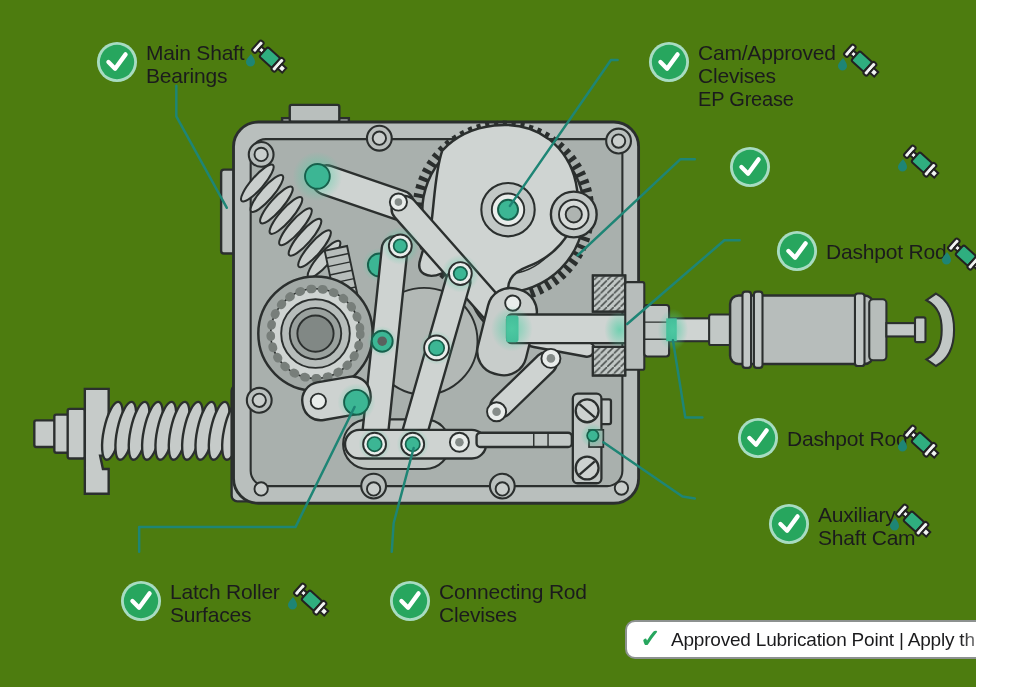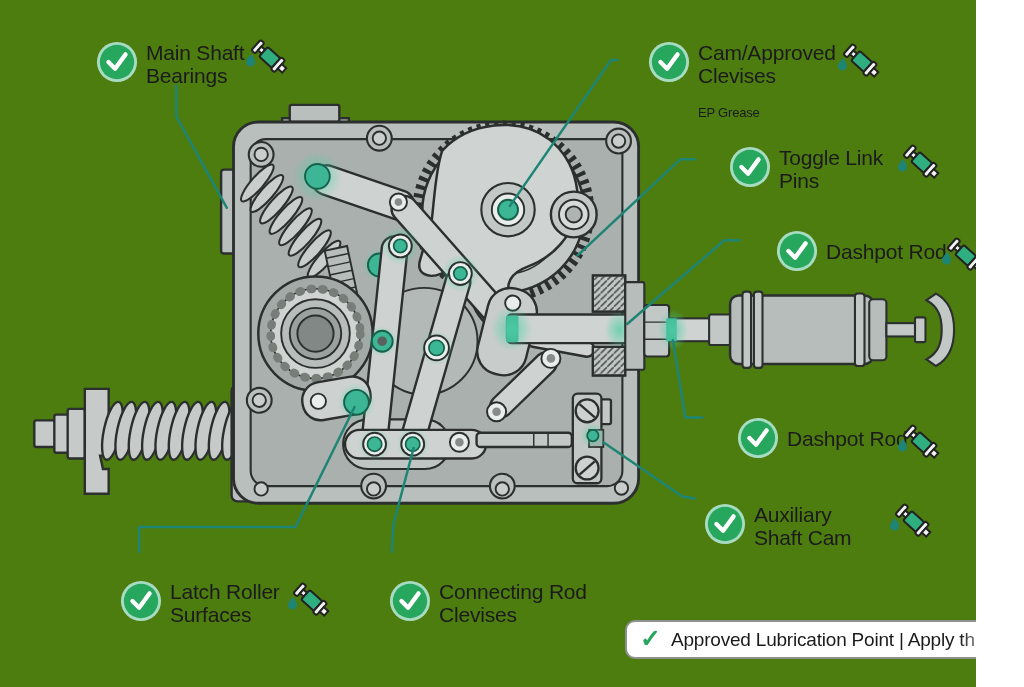--- a/index.html
+++ b/index.html
@@ -3,21 +3,21 @@
 <meta charset="utf-8">
 <style>
   html,body{margin:0;padding:0;background:#ffffff;font-family:"Liberation Sans",sans-serif;}
   .stage{position:relative;width:976px;height:687px;background:#4d7c0f;overflow:hidden;}
   .mech{position:absolute;inset:0;z-index:1;}
   .label{position:absolute;display:flex;gap:8px;align-items:flex-start;z-index:3;}
   .badge{width:42px;height:42px;flex:0 0 auto;}
   .ltext{min-height:42px;display:flex;flex-direction:column;justify-content:center;
          font-size:21px;line-height:23px;color:#1b1b1d;letter-spacing:-0.2px;white-space:nowrap;}
   .ltext span{display:block;}
-  .ltext .sub{font-size:13px;line-height:20px;margin-top:16px;}
+  .ltext .sub{font-size:20px;line-height:20px;margin-top:2px;}
   .gicon{position:absolute;width:46px;height:46px;z-index:3;}
   .legend{position:absolute;left:625px;top:620px;width:375px;height:39px;border:2px solid #8d9290;
           border-radius:10px;background:#fff;display:flex;align-items:center;gap:10px;
           padding:0 13px;box-sizing:border-box;z-index:3;}
   .legend .chk{color:#27a65e;font-size:25px;font-weight:bold;line-height:1;margin-top:-3px;}
   .legend .ltxt{font-size:19px;color:#1b1b1d;letter-spacing:-0.2px;white-space:nowrap;}
   .legend .fade{position:absolute;right:2px;top:2px;bottom:2px;width:36px;border-radius:0 8px 8px 0;
           background:linear-gradient(to right,rgba(255,255,255,0),rgba(255,255,255,0.9));}
 </style>
 </head>
@@ -288,24 +288,20 @@
         <span class="sub">EP Grease</span>
       </div>
   </div>
 
   <div class="label" style="left:729px;top:146px">
     <svg class="badge" viewBox="0 0 44 44">
       <circle cx="22" cy="22" r="21" fill="#a8dcc2"></circle>
         <circle cx="22" cy="22" r="18" fill="#27a65e"></circle>
       <path d="M13,22 L20,29 L31,14" fill="none" stroke="#fff" stroke-width="4.5" stroke-linecap="round" stroke-linejoin="round"></path>
     </svg>
-    <div class="ltext">
-        <span>Toggle Link</span>
-        <span>Pins</span>
-      </div>
   </div>
 
   <div class="label" style="left:776px;top:230px">
     <svg class="badge" viewBox="0 0 44 44">
       <circle cx="22" cy="22" r="21" fill="#a8dcc2"></circle>
         <circle cx="22" cy="22" r="18" fill="#27a65e"></circle>
       <path d="M13,22 L20,29 L31,14" fill="none" stroke="#fff" stroke-width="4.5" stroke-linecap="round" stroke-linejoin="round"></path>
     </svg>
     <div class="ltext">
         <span>Dashpot Rod</span>
@@ -318,21 +314,21 @@
       <circle cx="22" cy="22" r="21" fill="#a8dcc2"></circle>
         <circle cx="22" cy="22" r="18" fill="#27a65e"></circle>
       <path d="M13,22 L20,29 L31,14" fill="none" stroke="#fff" stroke-width="4.5" stroke-linecap="round" stroke-linejoin="round"></path>
     </svg>
     <div class="ltext">
         <span>Dashpot Rod</span>
         <span></span>
       </div>
   </div>
 
-  <div class="label" style="left:704px;top:503px">
+  <div class="label" style="left:768px;top:503px">
     <svg class="badge" viewBox="0 0 44 44">
       <circle cx="22" cy="22" r="21" fill="#a8dcc2"></circle>
         <circle cx="22" cy="22" r="18" fill="#27a65e"></circle>
       <path d="M13,22 L20,29 L31,14" fill="none" stroke="#fff" stroke-width="4.5" stroke-linecap="round" stroke-linejoin="round"></path>
     </svg>
     <div class="ltext">
         <span>Auxiliary</span>
         <span>Shaft Cam</span>
       </div>
   </div>

